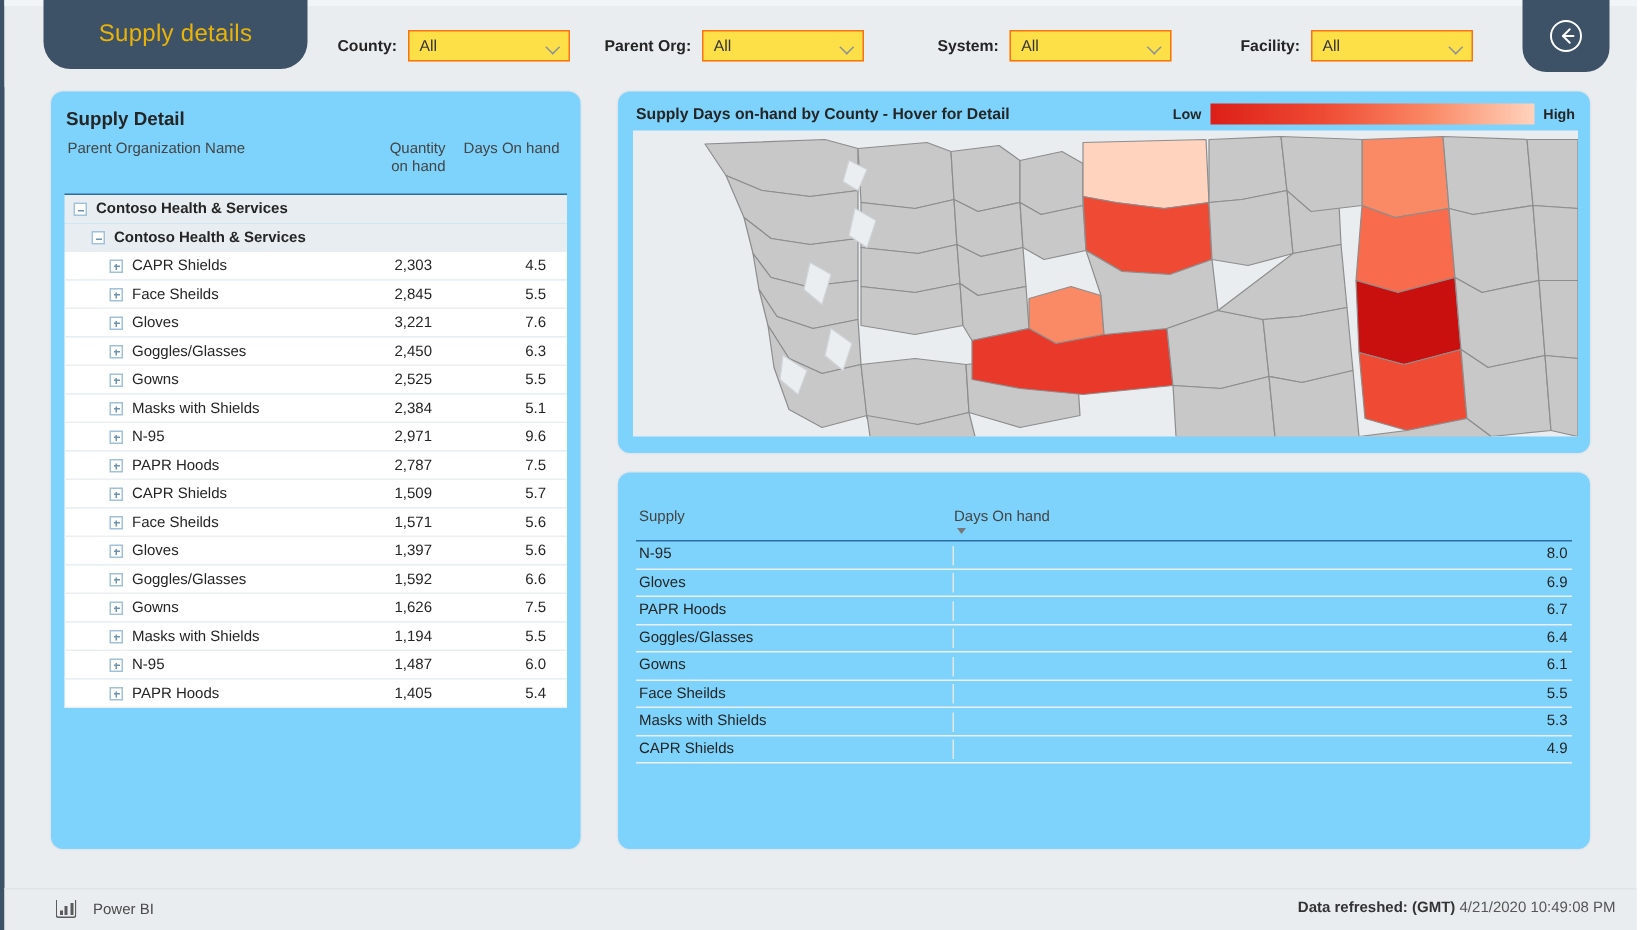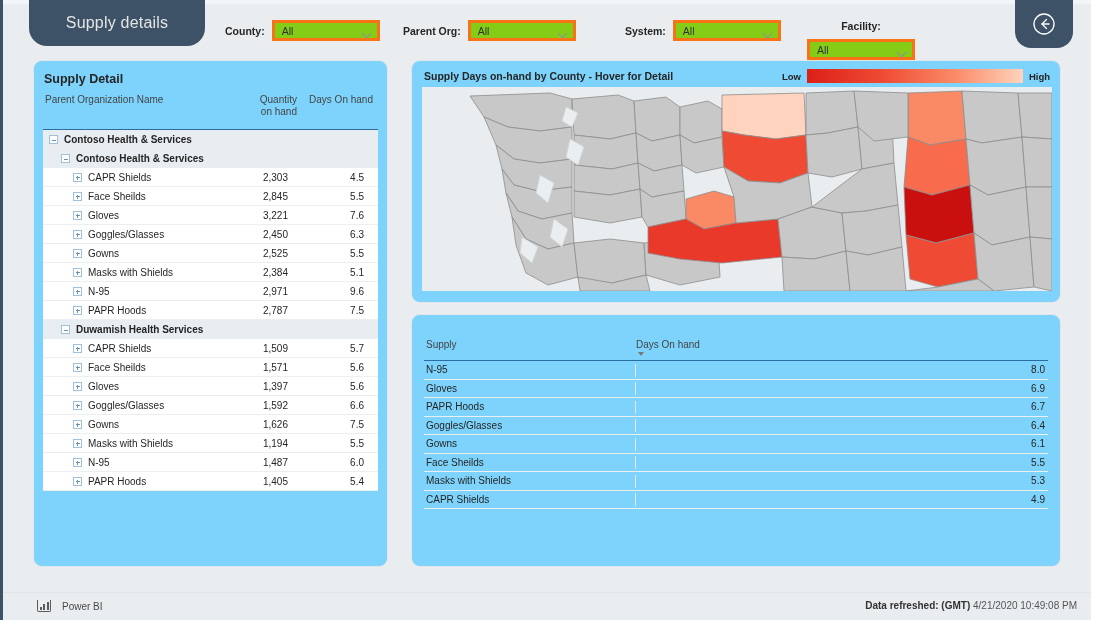--- a/index.html
+++ b/index.html
@@ -38,21 +38,21 @@
   }
 
   .title-pill {
     position: absolute;
     left: 26px;
     top: 0;
     width: 176px;
     height: 46px;
     background: #3d5266;
     border-radius: 0 0 18px 18px;
-    color: #e5e5e5;
+    color: #eab308;
     font-size: 16px;
     display: flex;
     align-items: center;
     justify-content: center;
     letter-spacing: 0.2px;
   }
 
   .back-pill {
     position: absolute;
     right: 18px;
@@ -76,22 +76,22 @@
     gap: 7px;
   }
   .filter-label {
     font-size: 10.5px;
     color: #252525;
     font-weight: bold;
     white-space: nowrap;
   }
   .filter-box {
     position: relative;
-    background: #84cc16;
-    border: 3px solid #f97316;
+    background: #fde047;
+    border: 1px solid #f97316;
     height: 21px;
     width: 108px;
     display: flex;
     align-items: center;
     padding: 0 16px 0 7px;
     cursor: pointer;
   }
   .filter-value {
     font-size: 10.5px;
     color: #333333;
@@ -109,21 +109,21 @@
     left: 0; top: 0;
     width: 6px; height: 6px;
     border-left: 1px solid #8d9399;
     border-bottom: 1px solid #8d9399;
     transform: rotate(-45deg);
   }
 
   #f-county  { left: 222px; }
   #f-parent  { left: 400px; }
   #f-system  { left: 622px; }
-  #f-facility{ left: 804px; flex-direction: column; }
+  #f-facility{ left: 824px; }
 
   
   .panel {
     position: absolute;
     background: #7dd3fc;
     border-radius: 9px;
     border: 1px solid #e2e6ea;
   }
 
   #panel-left  { left: 30px;  top: 60px;  width: 355px; height: 507px; }
@@ -469,24 +469,20 @@
           <span class="exp plus"></span>
           <span class="r-name">N-95</span>
           <span class="r-qty">2,971</span>
           <span class="r-days">9.6</span>
         </div>
         <div class="item-row">
           <span class="exp plus"></span>
           <span class="r-name">PAPR Hoods</span>
           <span class="r-qty">2,787</span>
           <span class="r-days">7.5</span>
-        </div>
-        <div class="sub-row">
-          <span class="exp"></span>
-          <span class="r-name">Duwamish Health Services</span>
         </div>
         <div class="item-row">
           <span class="exp plus"></span>
           <span class="r-name">CAPR Shields</span>
           <span class="r-qty">1,509</span>
           <span class="r-days">5.7</span>
         </div>
         <div class="item-row">
           <span class="exp plus"></span>
           <span class="r-name">Face Sheilds</span>

